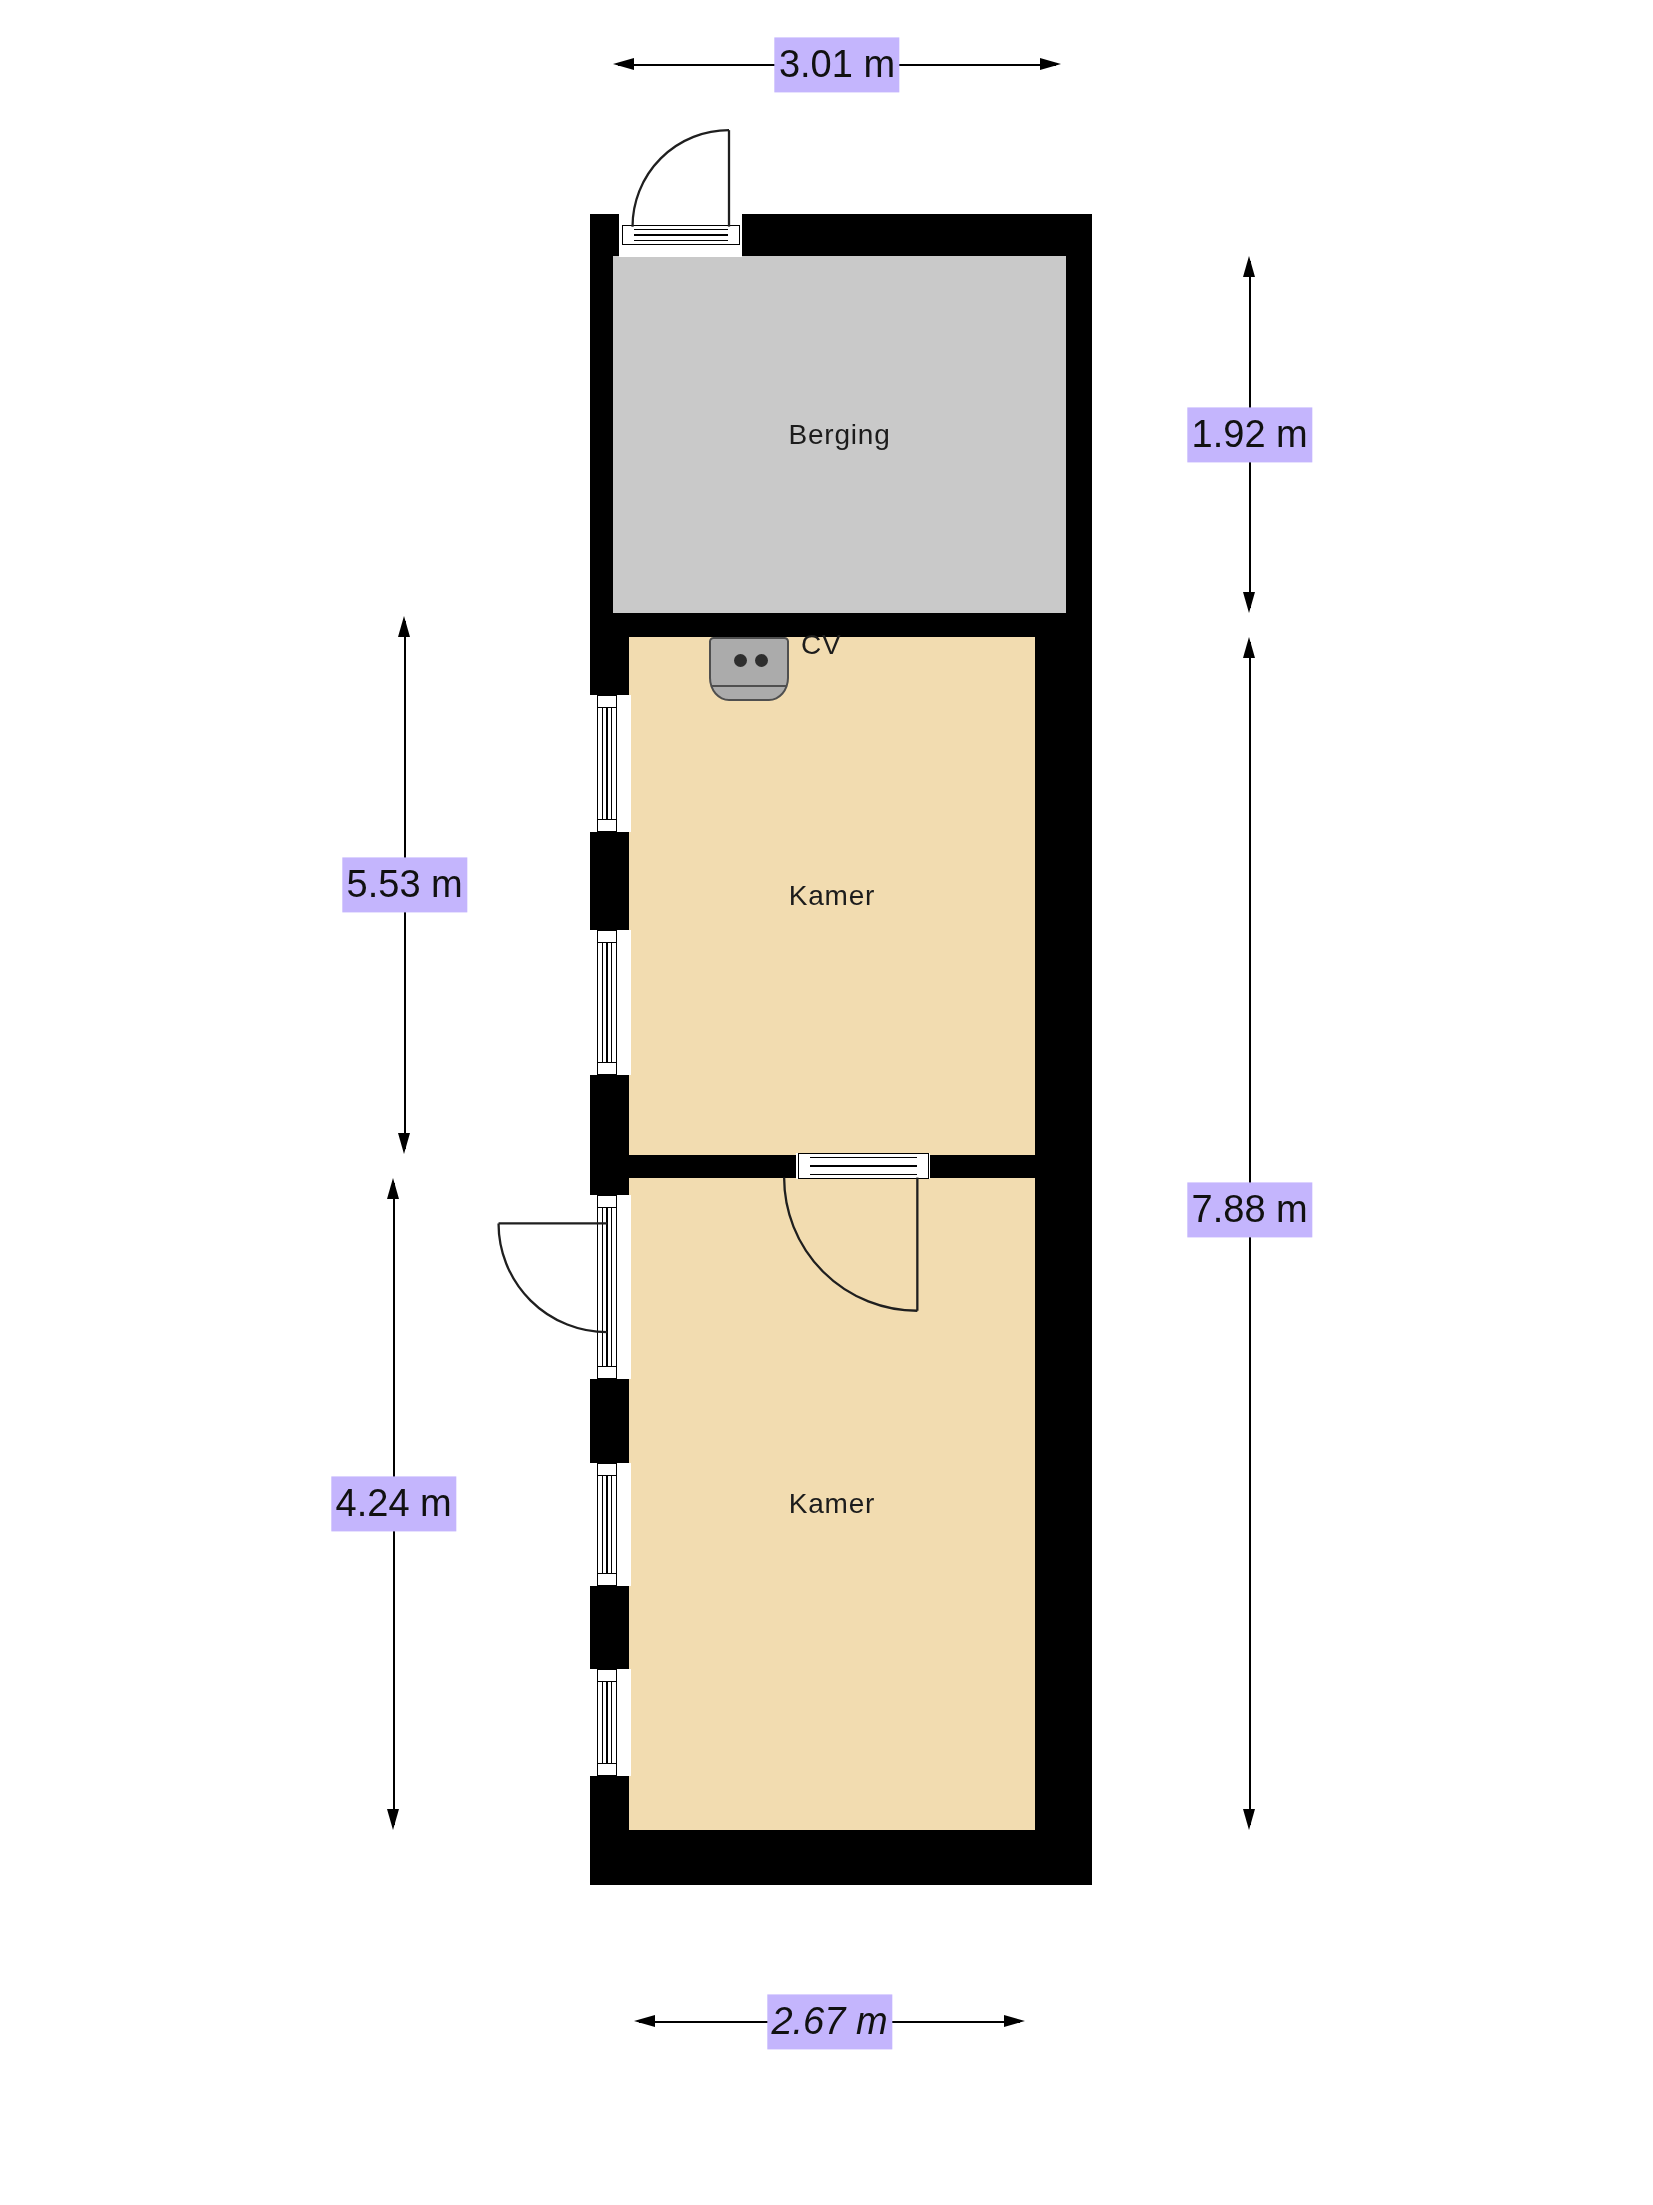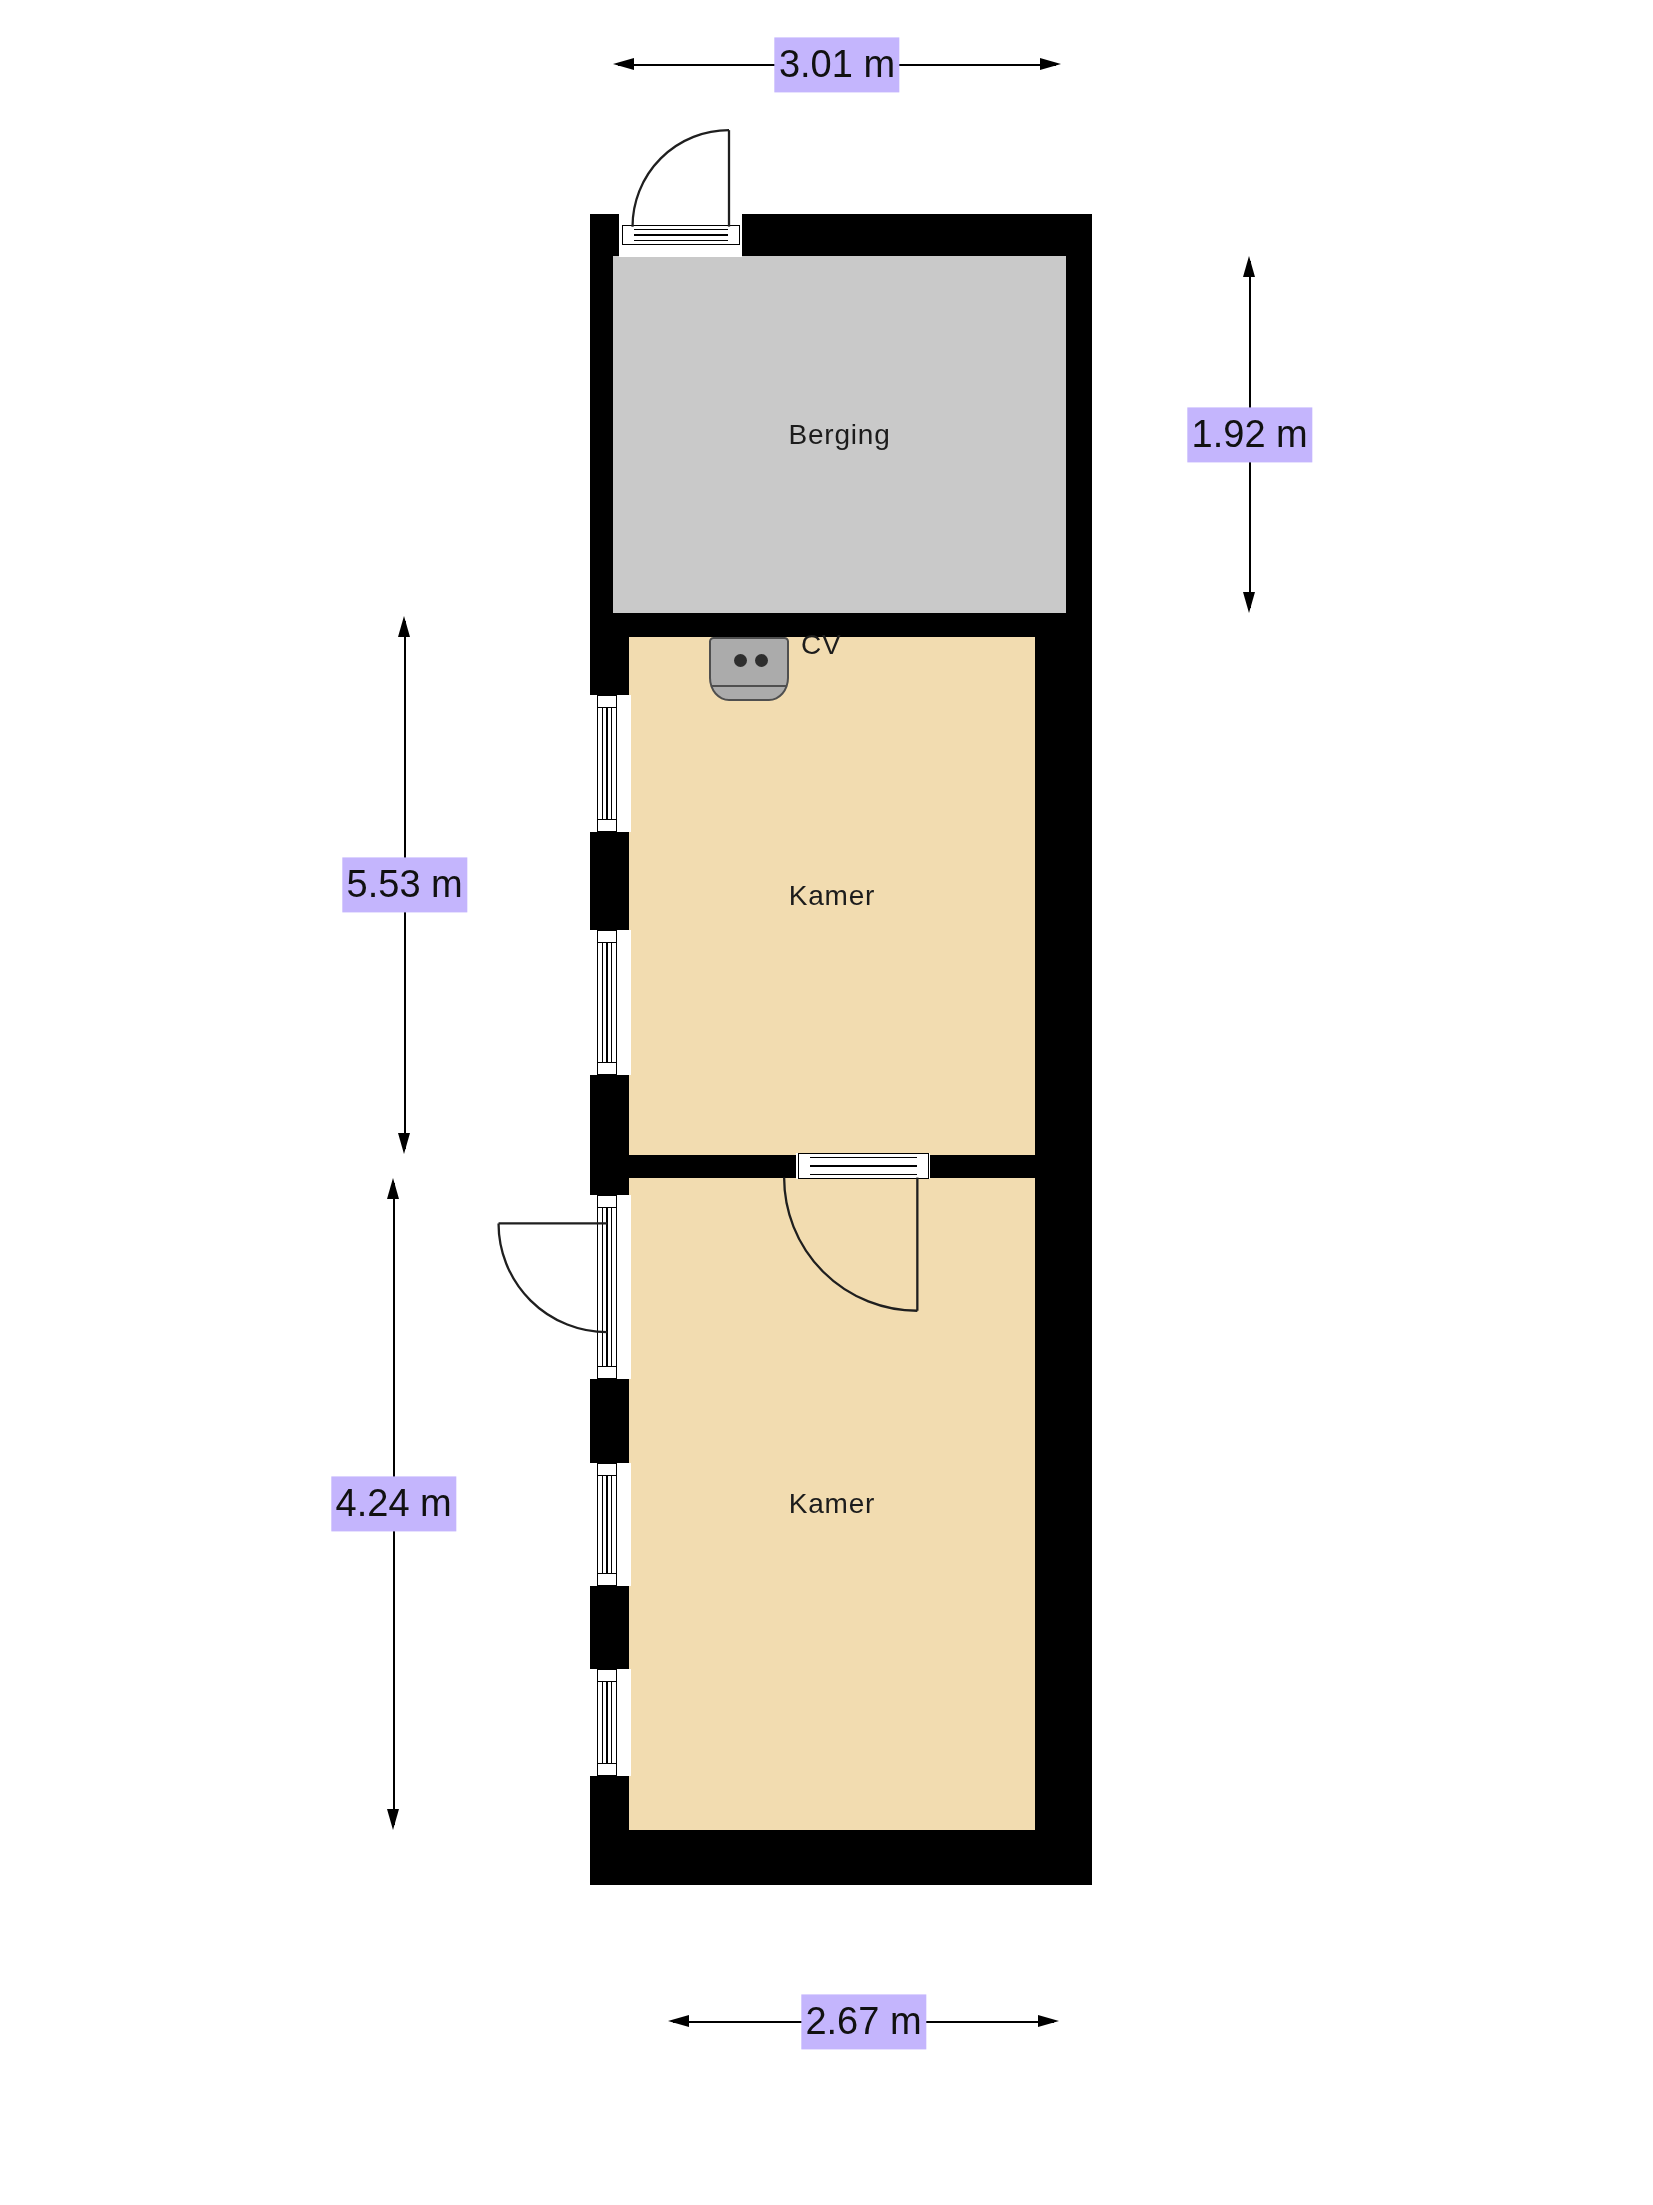--- a/index.html
+++ b/index.html
@@ -78,21 +78,21 @@
   .dim-v{width:21.4px;}
   .dim-v .line{position:absolute;top:4.6px;bottom:4.6px;left:10px;width:2.3px;background:#000;}
   .dim-v::before{content:"";position:absolute;top:0;left:3.8px;width:0;height:0;
     border-left:6.9px solid transparent;border-right:6.9px solid transparent;border-bottom:21.4px solid #000;}
   .dim-v::after{content:"";position:absolute;bottom:0;left:3.8px;width:0;height:0;
     border-left:6.9px solid transparent;border-right:6.9px solid transparent;border-top:21.4px solid #000;}
   .dim-v .lbl{left:10.7px;top:50%;transform:translate(-50%,-50%);}
   .dim-v.lbl-high .lbl{top:48%;}
 
   .dim-top{left:613px;top:54px;width:448px;}
-  .dim-bottom{left:668px;top:2011px;width:391px;}
+  .dim-bottom{left:634px;top:2011px;width:391px;font-style:italic;}
   .dim-left-upper{left:394px;top:616px;height:538px;}
   .dim-left-lower{left:383px;top:1178px;height:652px;}
   .dim-right-upper{left:1239px;top:256px;height:357px;}
   .dim-right-lower{left:1239px;top:637px;height:1193px;}
 
   
   .title{left:448px;top:2120px;width:766px;text-align:center;font-size:60px;color:#000;}
 
   svg.overlay{position:absolute;left:0;top:0;width:1654px;height:2205px;pointer-events:none;}
 </style>
@@ -184,20 +184,24 @@
     <span class="lbl">2.67 m</span>
   </div>
   <div class="abs dim dim-v dim-right-upper">
     <div class="line"></div>
     <span class="lbl">1.92 m</span>
   </div>
   <div class="abs dim dim-v dim-left-upper">
     <div class="line"></div>
     <span class="lbl">5.53 m</span>
   </div>
+  <div class="abs dim dim-v lbl-high dim-right-lower">
+    <div class="line"></div>
+    <span class="lbl">7.88 m</span>
+  </div>
   <div class="abs dim dim-v dim-left-lower">
     <div class="line"></div>
     <span class="lbl">4.24 m</span>
   </div>
 
 
 </div>
 
 
 </body></html>

